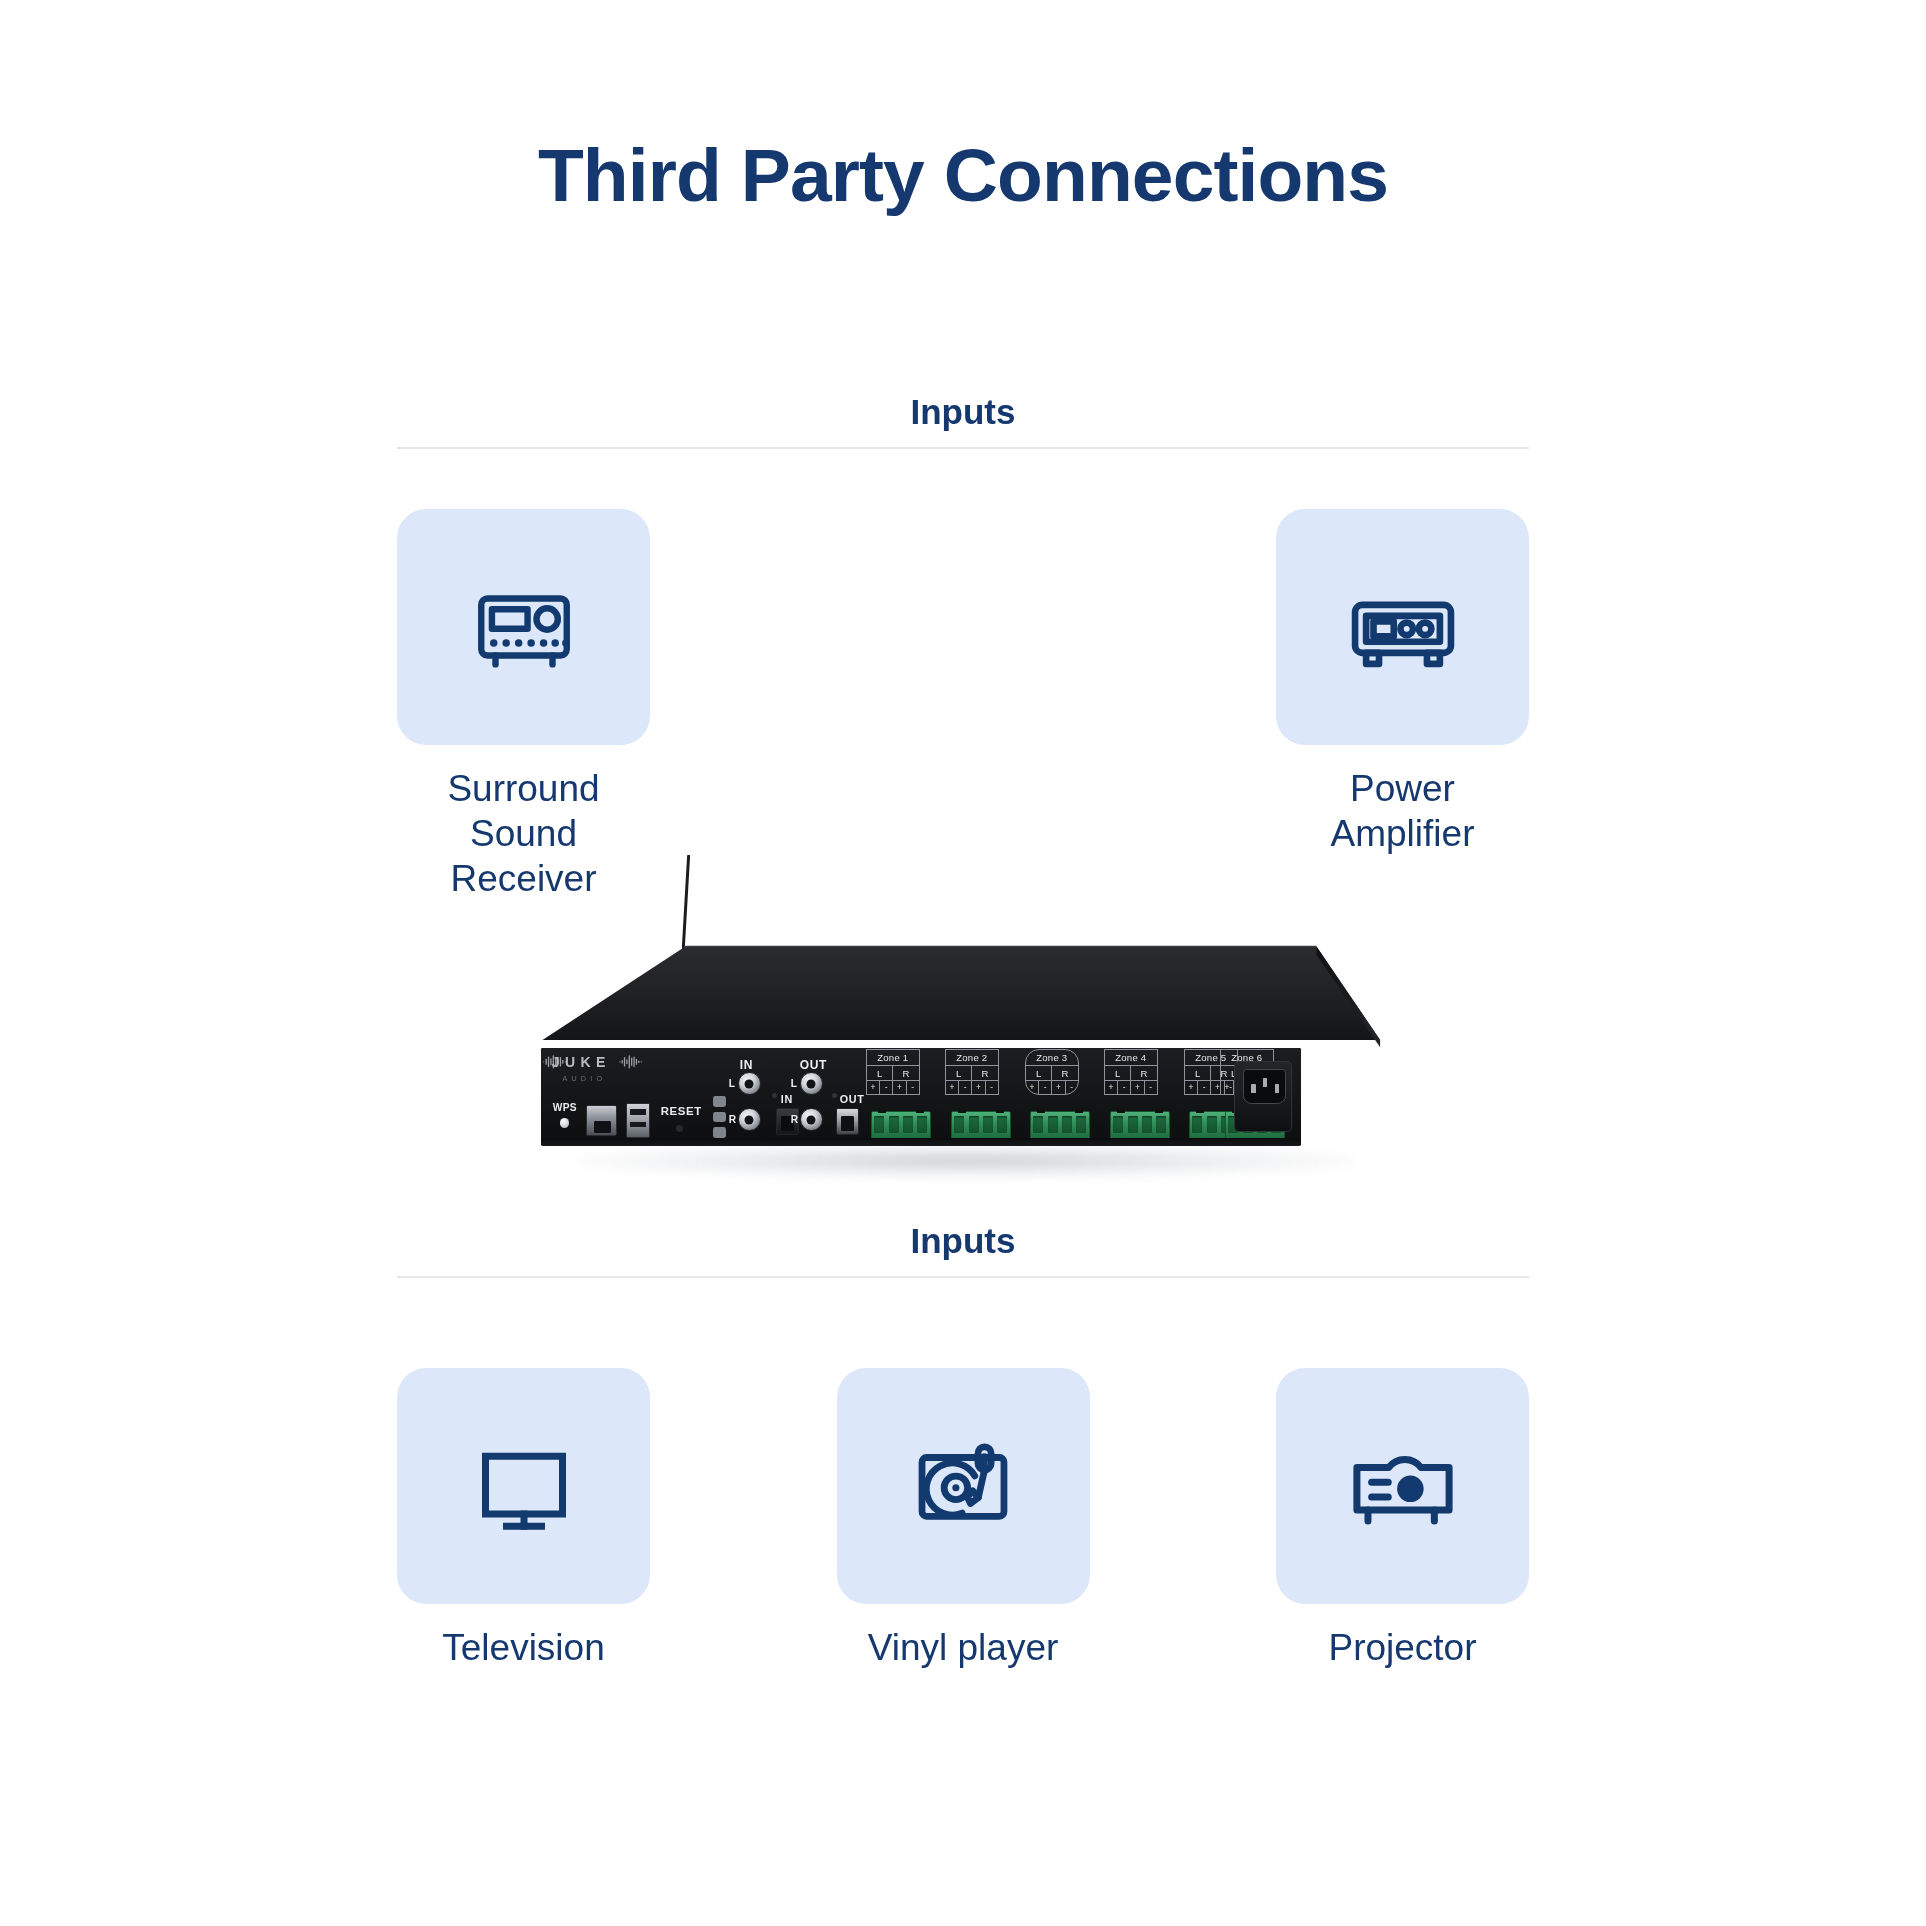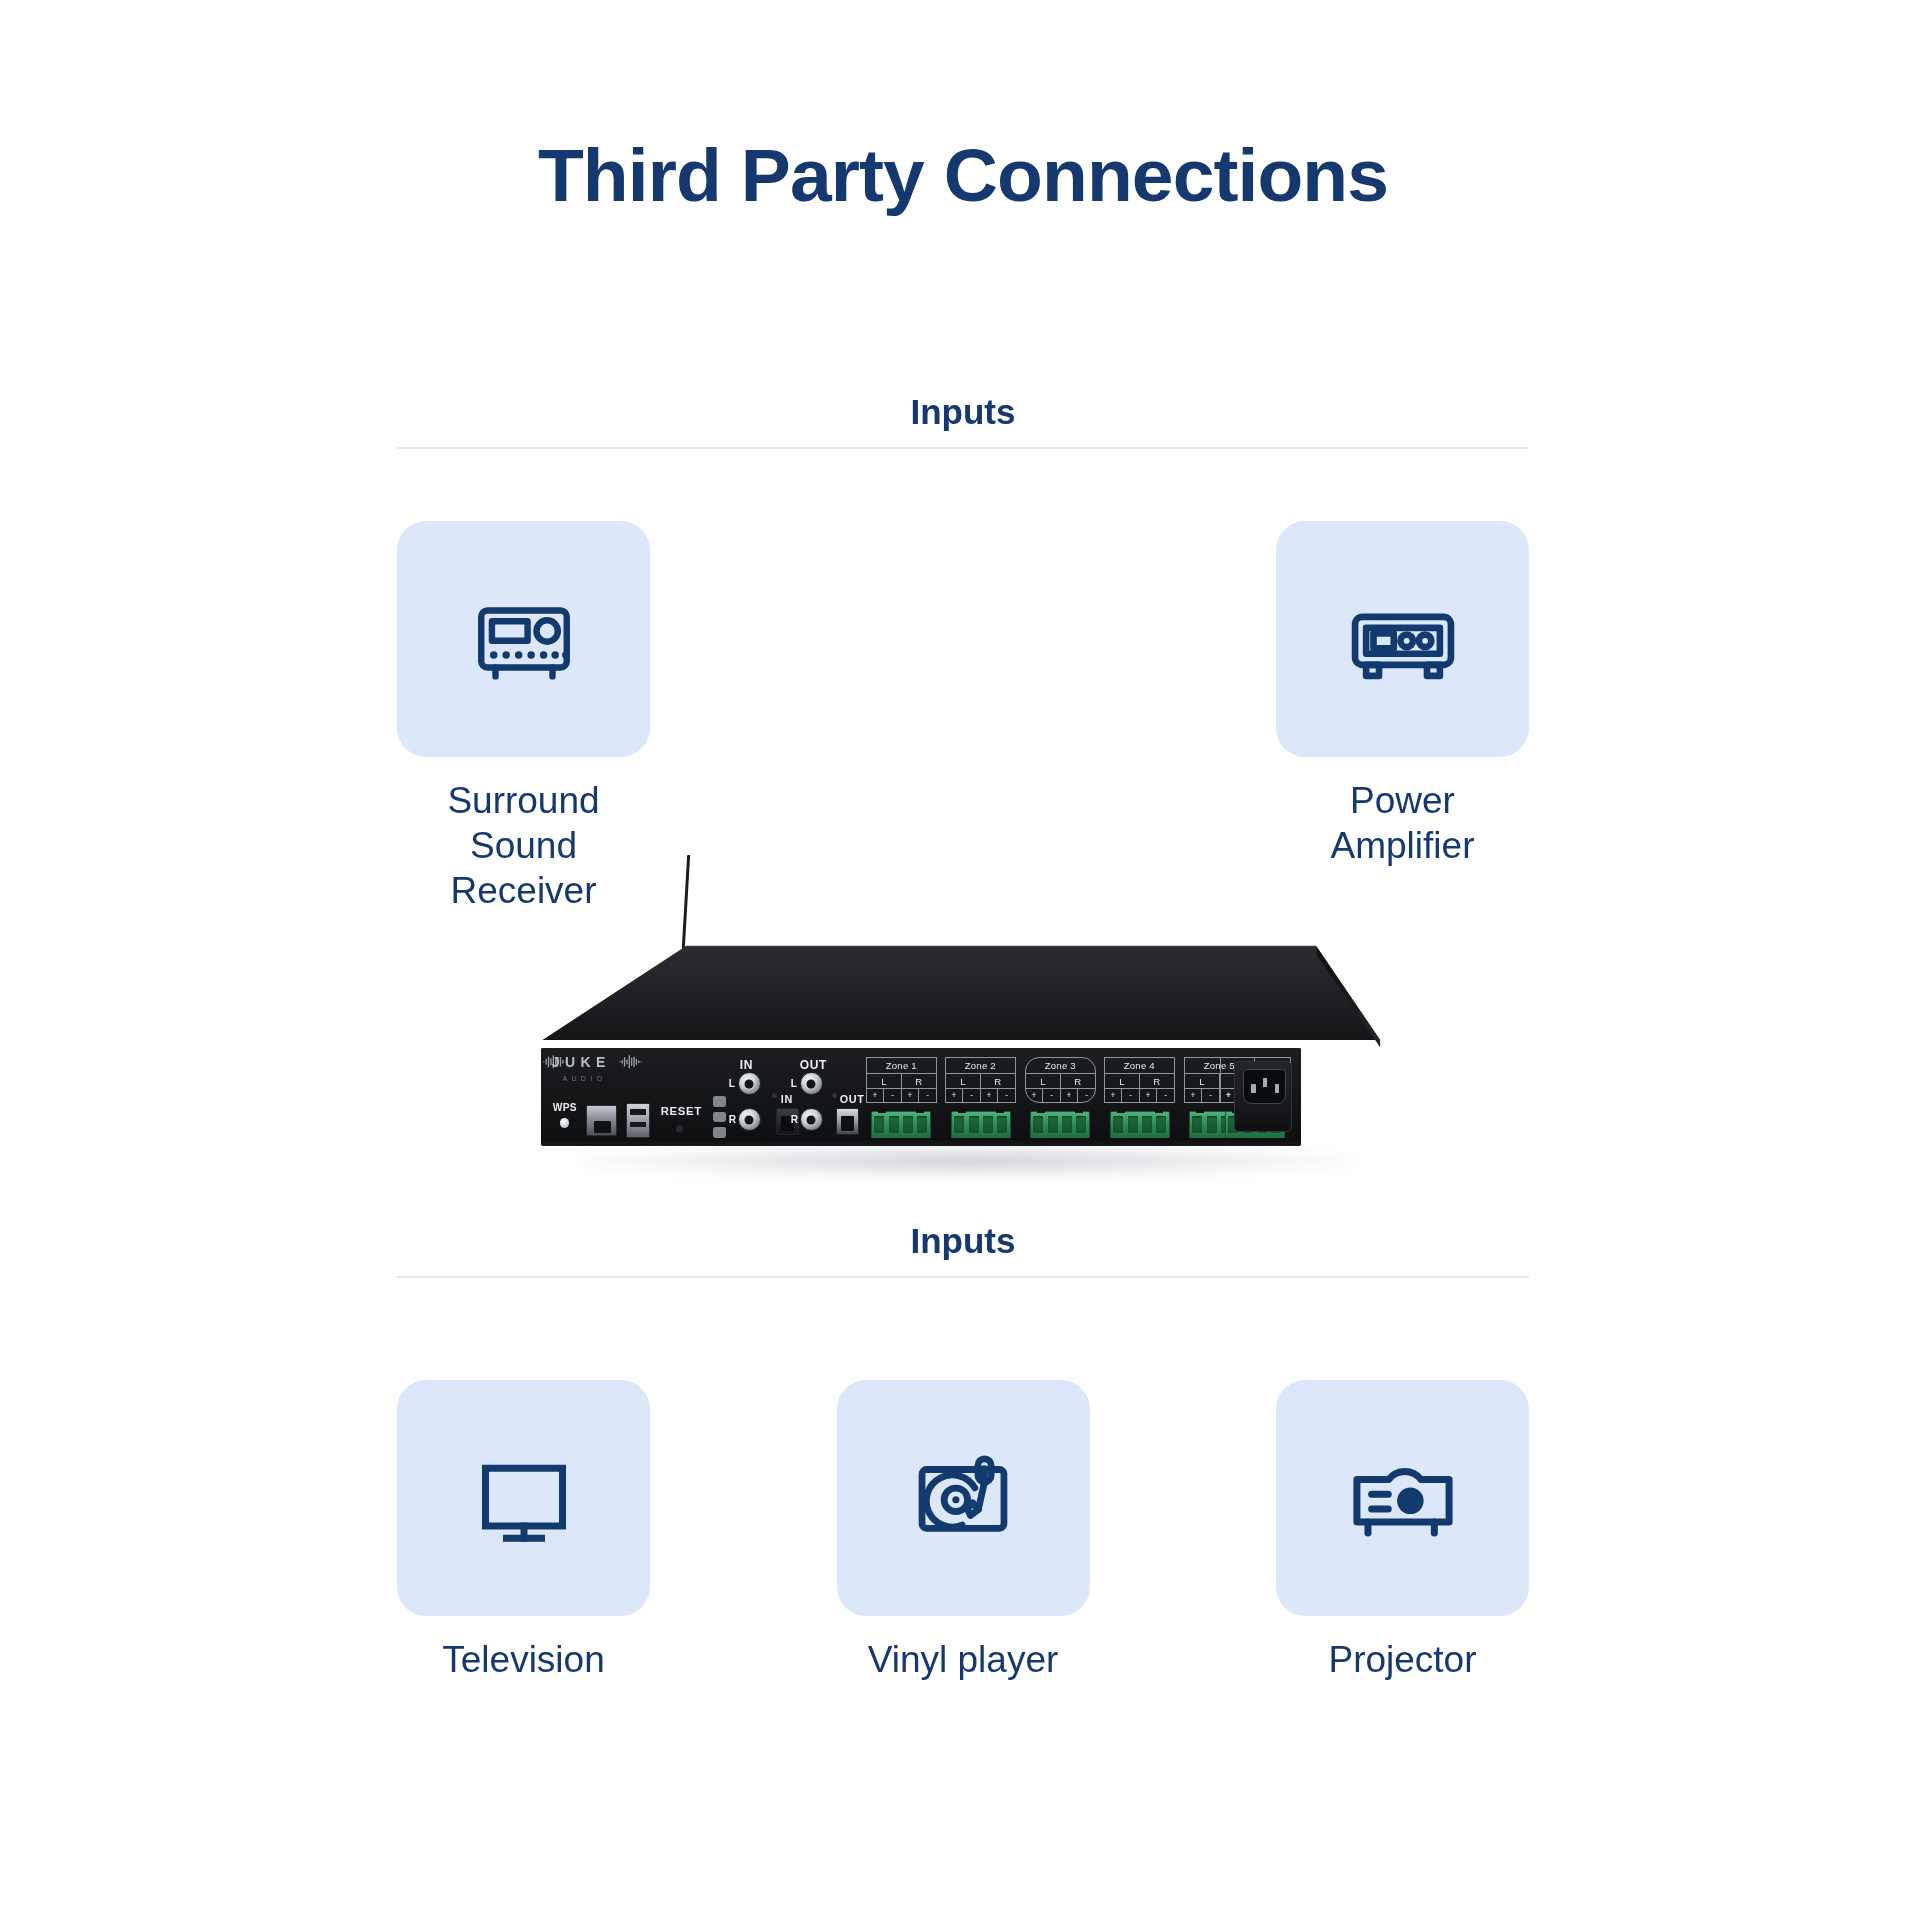--- a/index.html
+++ b/index.html
@@ -66,21 +66,20 @@
     justify-content: space-between;
   }
   #outputs-row { top: 509px; }
   #inputs-row  { top: 1368px; }
 
   .tile-cell {
     width: 253px;
     display: flex;
     flex-direction: column;
     align-items: center;
-    margin-top: 12px;
   }
 
   .tile {
     width: 253px;
     height: 236px;
     background: #dde7fa;
     border-radius: 29px;
     display: flex;
     align-items: center;
     justify-content: center;
@@ -316,22 +315,22 @@
   .dot-small {
     position: absolute;
     width: 5.4px; height: 5.4px;
     border-radius: 50%;
     background: #303338;
   }
 
   
   .zone-table {
     position: absolute;
-    top: 9px;
-    width: 71px;
+    top: 1px;
+    width: 54px;
     border: 0.9px solid #8f949c;
     color: #e6e8eb;
     font-size: 0;
     background: transparent;
   }
   .zone-table .zt-title {
     height: 15.6px;
     line-height: 15.6px;
     text-align: center;
     font-size: 9.6px;

